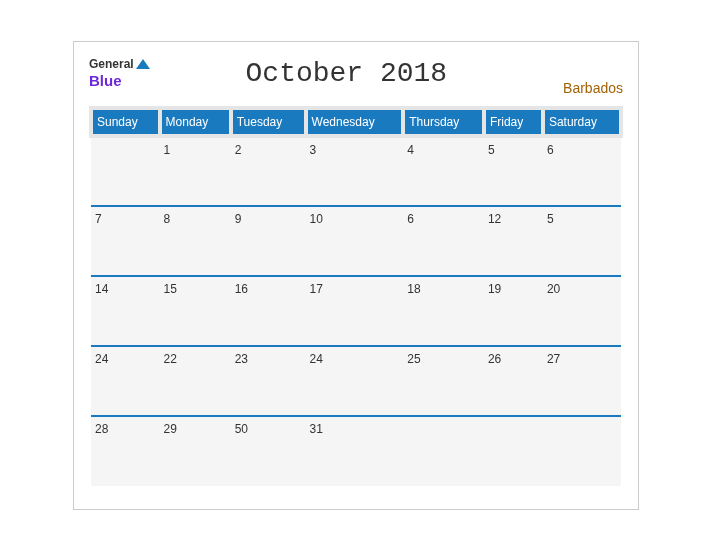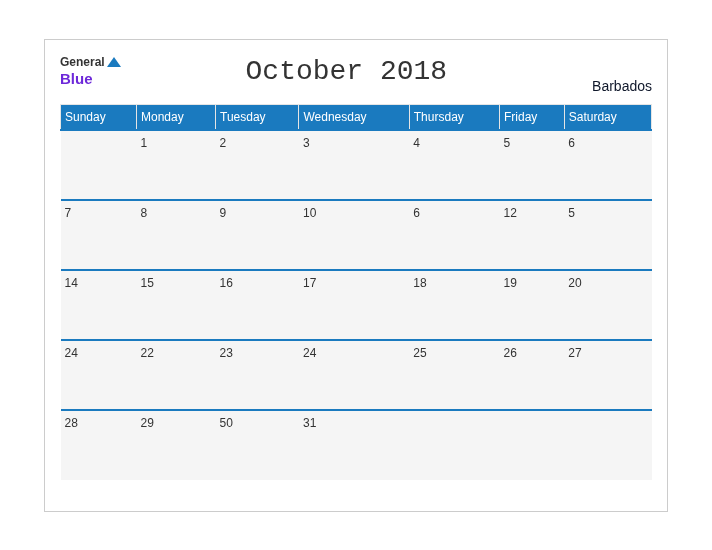--- a/index.html
+++ b/index.html
@@ -6,24 +6,24 @@
     body {
       width: 712px;
       height: 550px;
       background: #fff;
       font-family: Arial, sans-serif;
       display: flex;
       align-items: center;
       justify-content: center;
     }
     .calendar-container {
-      width: 624px;
+      width: 566px;
       background: #fff;
       border: 1px solid #ccc;
-      padding: 10px 15px 31px;
+      padding: 10px 15px 23px;
     }
     .header {
       display: flex;
       align-items: center;
       justify-content: space-between;
       margin-bottom: 10px;
       position: relative;
     }
     .logo {
       display: flex;
@@ -54,39 +54,39 @@
     .month-title {
       font-size: 28px;
       font-weight: normal;
       color: #333;
       text-align: center;
       flex: 1;
       font-family: Liberation Mono, monospace;
     }
     .country {
       font-size: 14px;
-      color: #0f172a;
+      color: #a16207;
       text-align: right;
       min-width: 80px;
       margin-top: 28px;
     }
     .calendar-table {
       width: 100%;
       border-collapse: collapse;
     }
     .calendar-table thead tr {
       background-color: #1a7abf;
     }
     .calendar-table thead th {
       color: #fff;
       font-size: 12px;
       font-weight: normal;
       padding: 5px 4px;
       text-align: left;
-      border: 1px solid #e5e5e5;
+      border: 4px solid #e5e5e5;
     }
     .calendar-table tbody tr {
       height: 70px;
       vertical-align: top;
     }
     .calendar-table tbody td {
       border-top: 2px solid #1a7abf;
       border-bottom: none;
       border-left: none;
       border-right: none;

